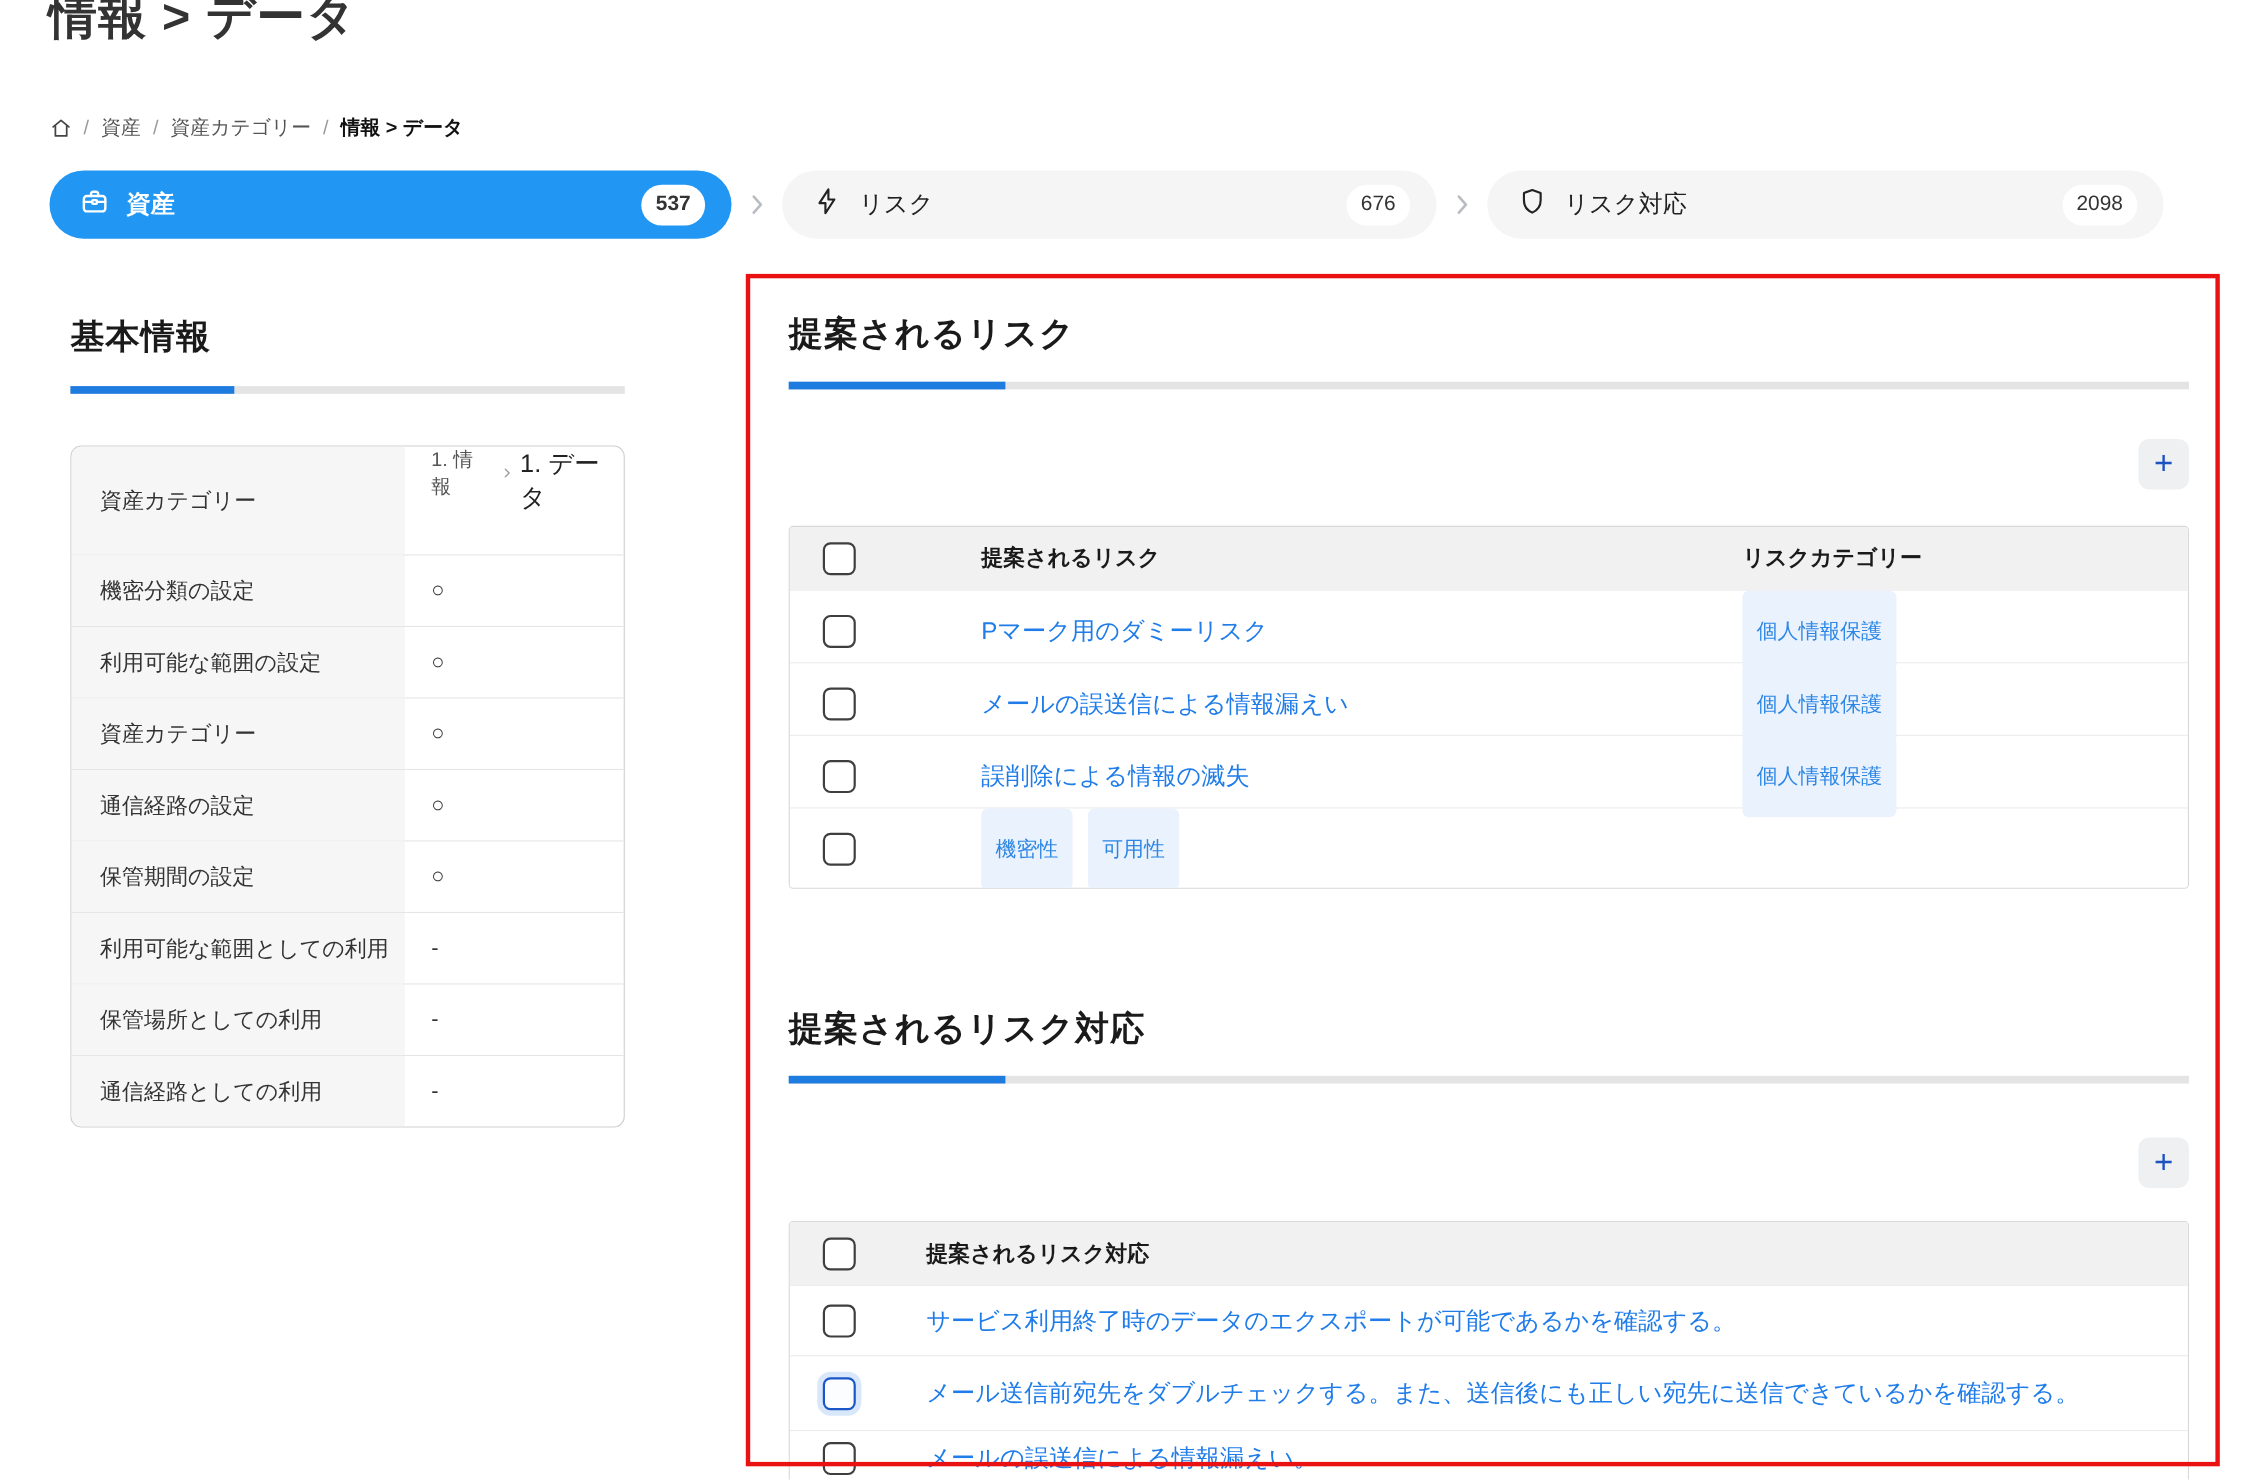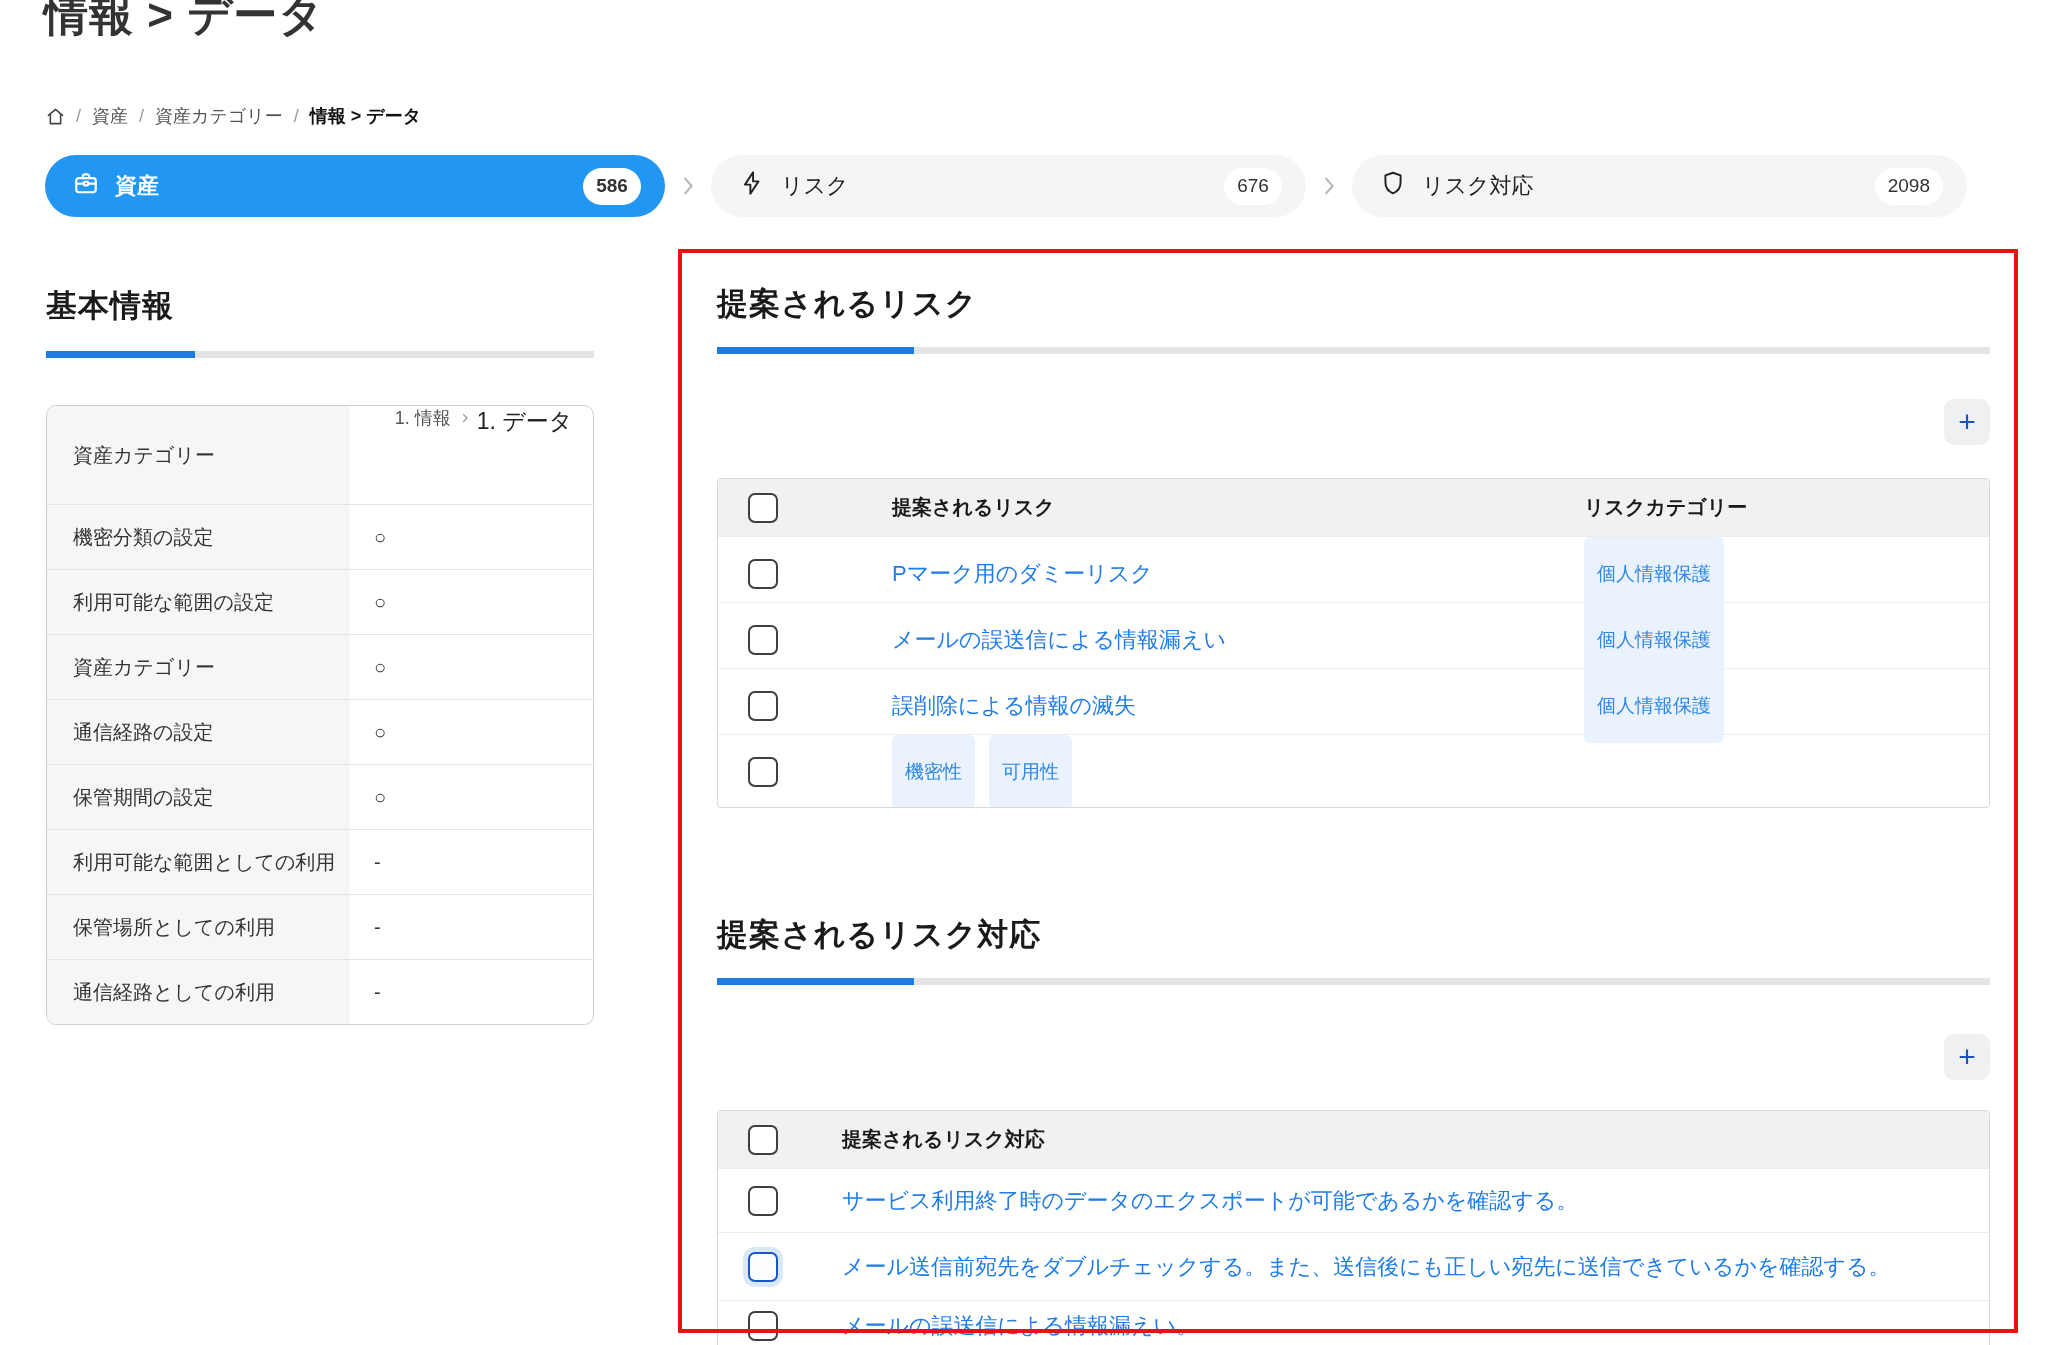--- a/index.html
+++ b/index.html
@@ -35,21 +35,21 @@
   .tab-sep { width:46px; display:flex; align-items:center; justify-content:center;
     color:#b9bdc2; flex:none; }
   .tab-sep svg { width:22px; height:30px; }
 
   
   .sec-h { font-size:31px; font-weight:700; color:#1a1a1a; letter-spacing:1px; }
   .rule { height:7px; background:#e4e4e4; position:relative; }
   .rule .rule-blue { position:absolute; left:0; top:0; height:7px; background:#1e7be0; }
 
   
-  .left-col { position:absolute; left:46px; top:285px; width:548px; }
+  .left-col { position:absolute; left:64px; top:285px; width:504px; }
   .left-col .rule { margin-top:24px; }
   .info-table { margin-top:47px; border:1px solid #cfcfcf; border-radius:10px;
     overflow:hidden; background:#fff; }
   .info-row { display:grid; grid-template-columns:303px 1fr; min-height:65px; }
   .info-row + .info-row { border-top:1px solid #e5e5e5; }
   .info-row.tall { min-height:98px; }
   .info-label { background:#f6f6f6; display:flex; align-items:center; padding:8px 10px 8px 26px;
     font-size:20px; font-weight:500; color:#333; }
   .info-value { display:flex; align-items:center; padding-left:24px; font-size:20px; color:#333; }
   .info-value-stack { flex-direction:row; align-items:flex-start; justify-content:center; gap:6px; }
@@ -121,21 +121,21 @@
       <span>
         <svg class="tab-ico" viewBox="0 0 24 24" fill="none" stroke="currentColor" stroke-width="2" stroke-linecap="round" stroke-linejoin="round">
             <rect x="3" y="7.5" width="18" height="13" rx="2.5"></rect>
             <path d="M9 7.5V5.8A1.8 1.8 0 0 1 10.8 4h2.4A1.8 1.8 0 0 1 15 5.8v1.7"></path>
             <path d="M3 12.5h7"></path>
             <path d="M14 12.5h7"></path>
             <rect x="10" y="11" width="4" height="3.2" rx="0.8"></rect>
           </svg>
       </span>
       <span>資産</span>
-      <span class="tab-badge">586</span>
+      <span class="tab-badge">537</span>
     </div>
     <div class="tab-sep">
       <svg viewBox="0 0 24 24" fill="none" stroke="currentColor" stroke-width="2.6" stroke-linecap="round" stroke-linejoin="round">
           <path d="M9 4l7 8-7 8"></path>
         </svg>
     </div>
     <div class="tab tab-idle tab-risk">
       <span>
         <svg class="tab-ico" viewBox="0 0 24 24" fill="none" stroke="currentColor" stroke-width="1.8" stroke-linecap="round" stroke-linejoin="round">
             <path d="M13 2 5.5 13.5h5L10.5 22 18 10.5h-5L13 2z"></path>

